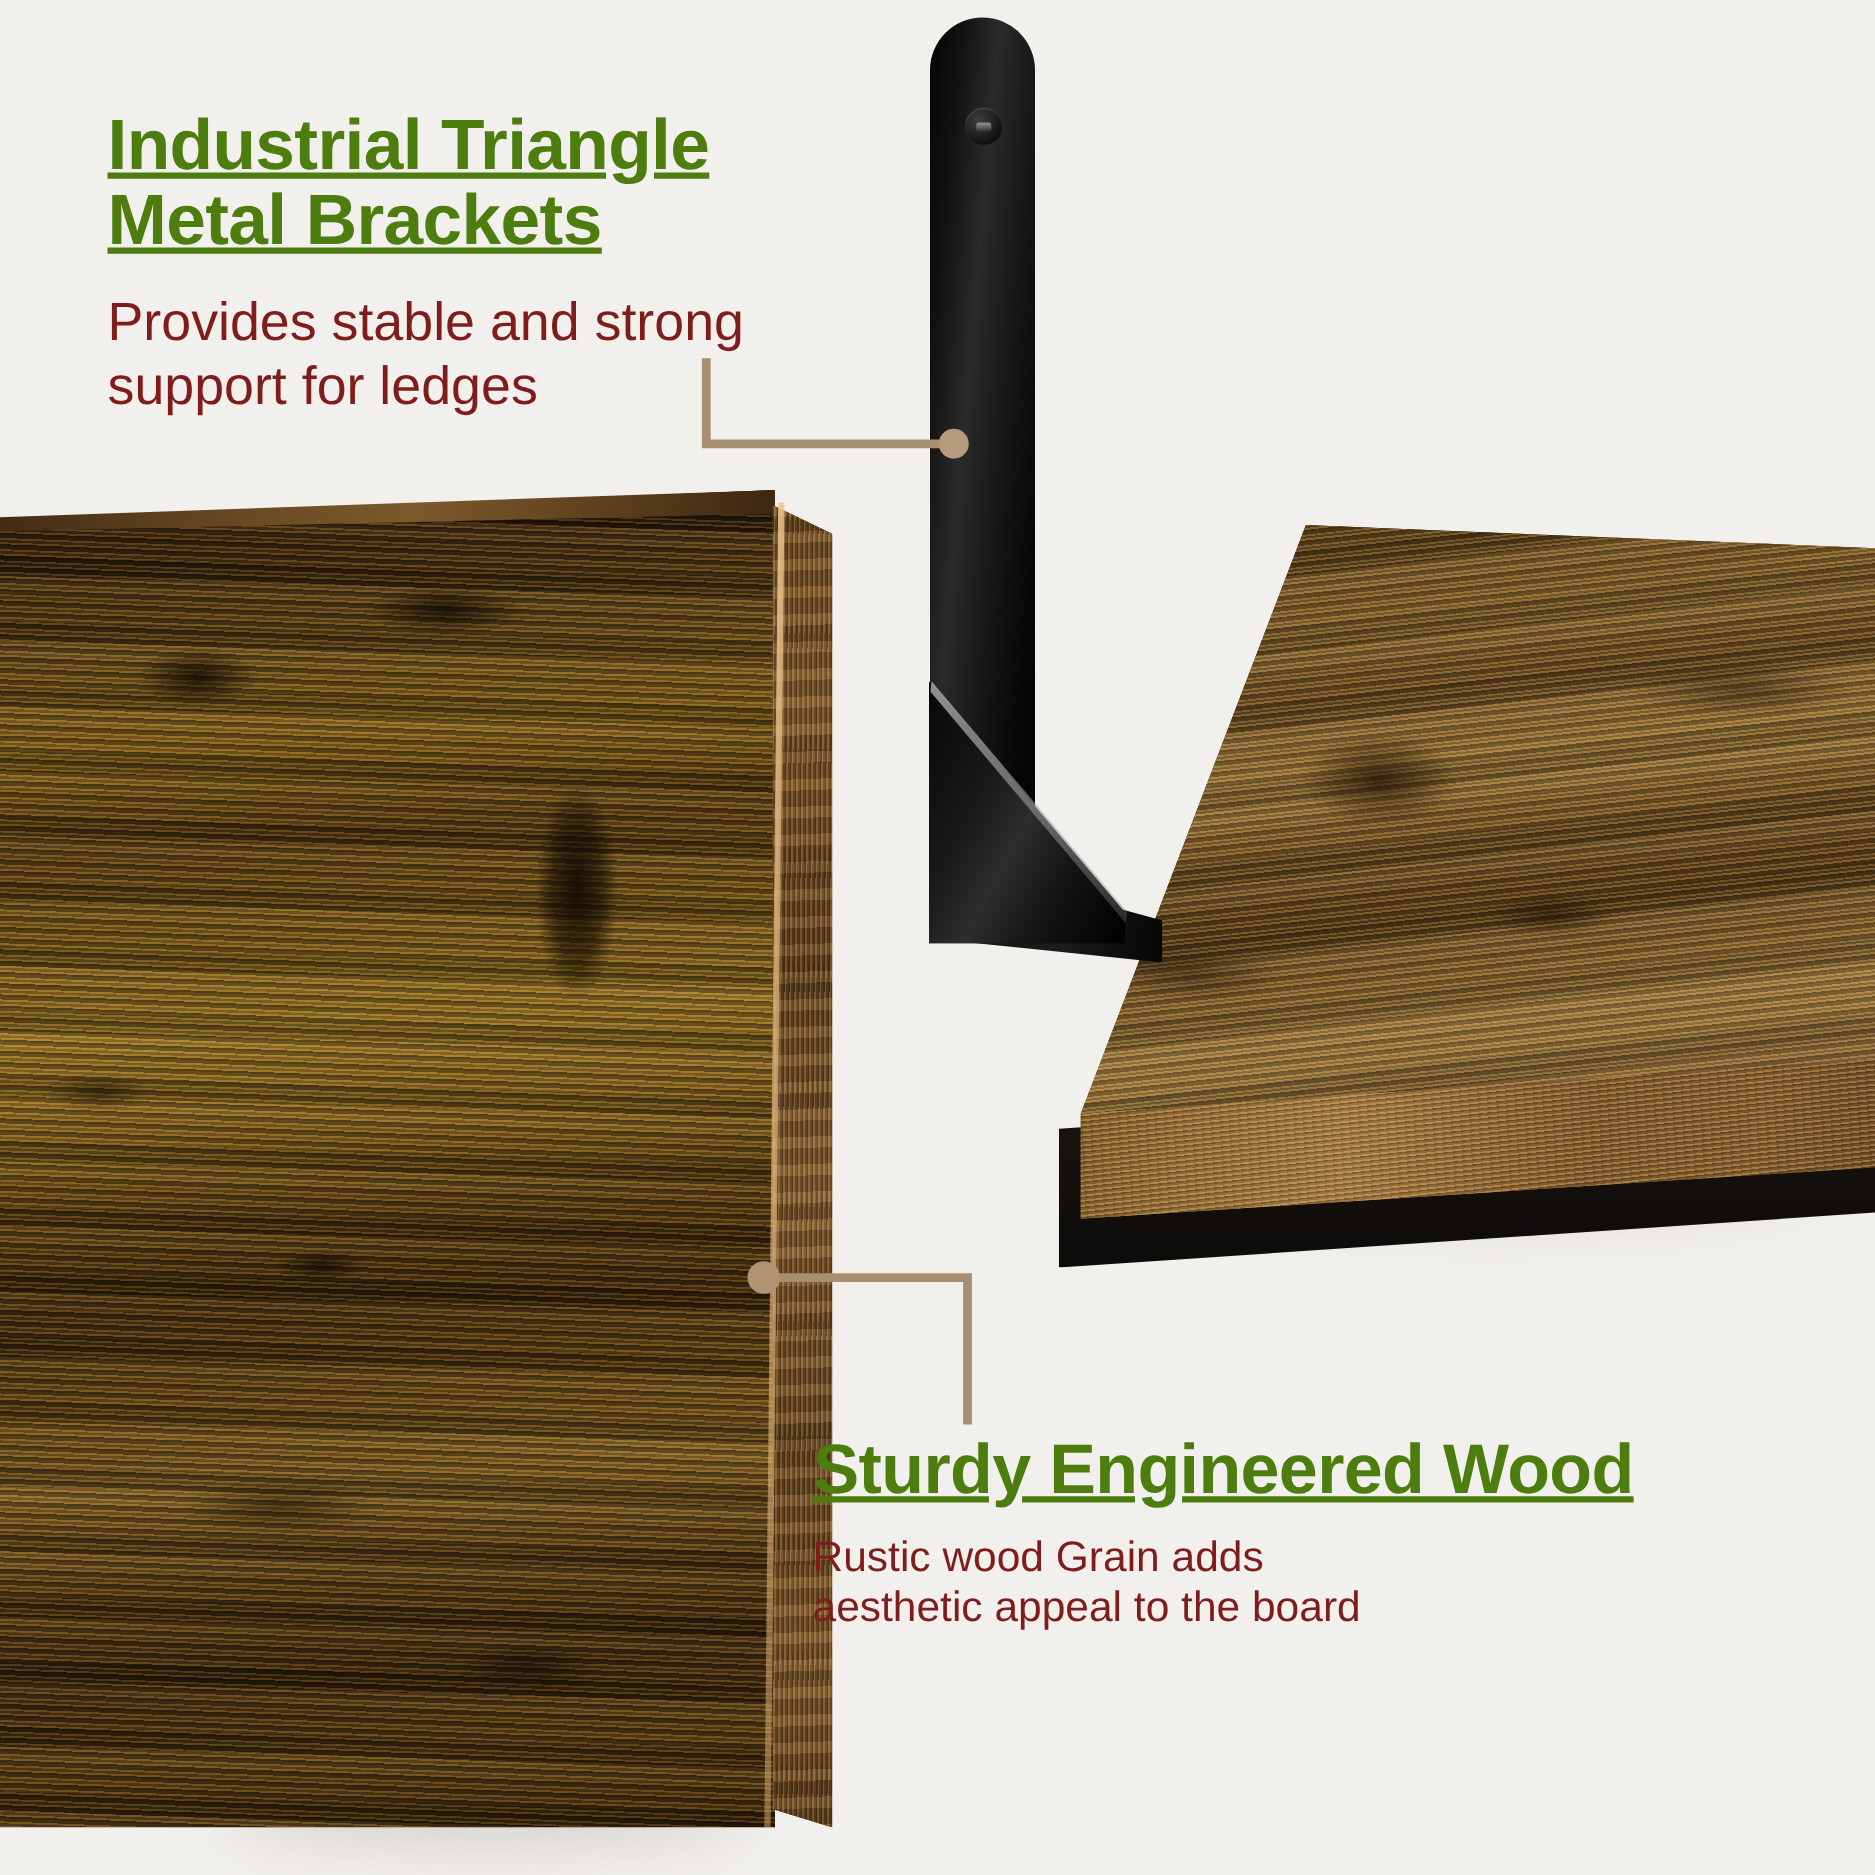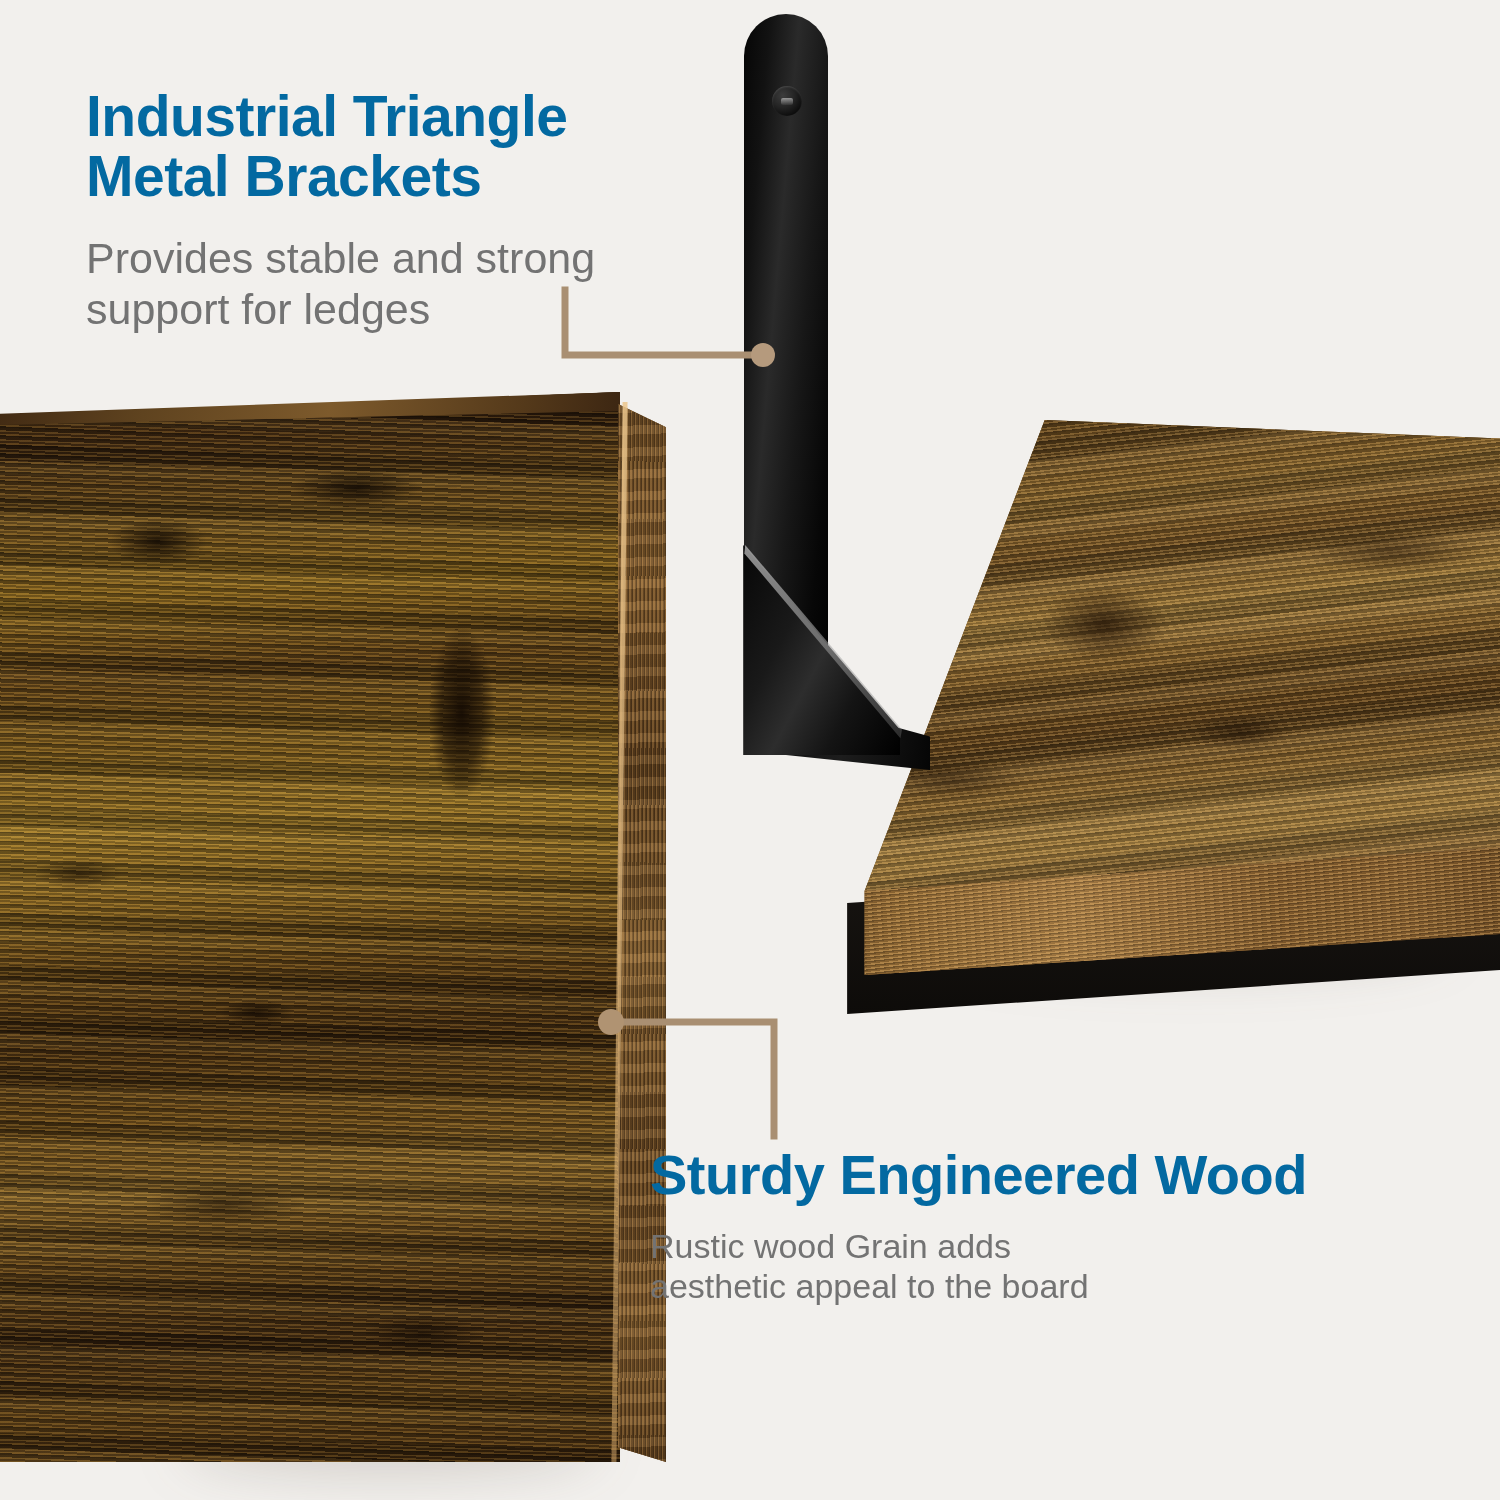--- a/index.html
+++ b/index.html
@@ -22,29 +22,30 @@
   }
 
   
   .callout-block {
     position: absolute;
     z-index: 40;
   }
 
   .callout-title {
     font-weight: bold;
-    color: #0369a1;
+    color: #4d7c0f;
     letter-spacing: -0.5px;
     line-height: 1.06;
     margin: 0;
     white-space: pre-line;
+    text-decoration: underline;
   }
 
   .callout-sub {
-    color: #737373;
+    color: #7f1d1d;
     line-height: 1.18;
     margin: 0;
     white-space: pre-line;
   }
 
   #block-brackets {
     left: 86px;
     top: 86px;
     width: 700px;
   }

